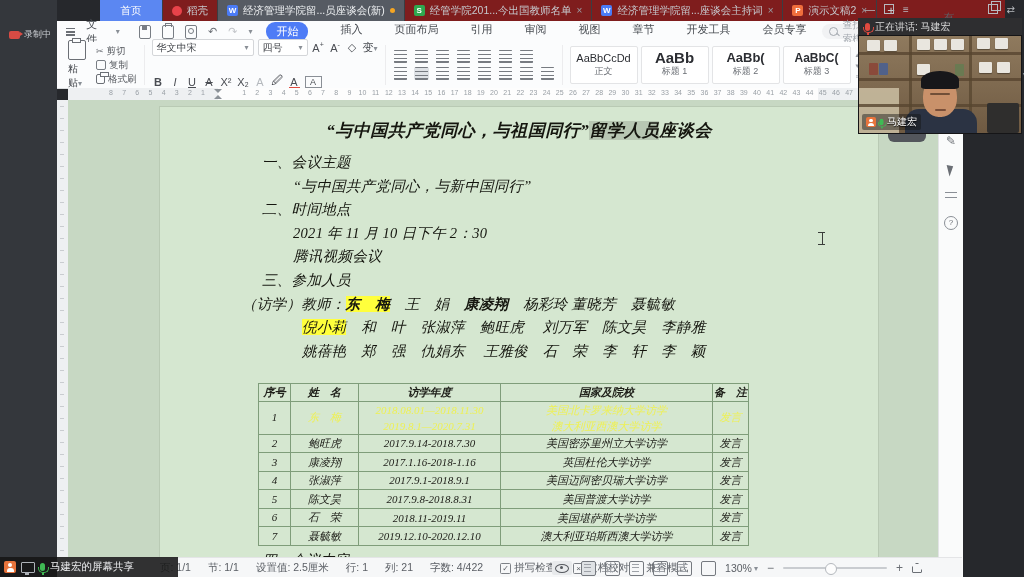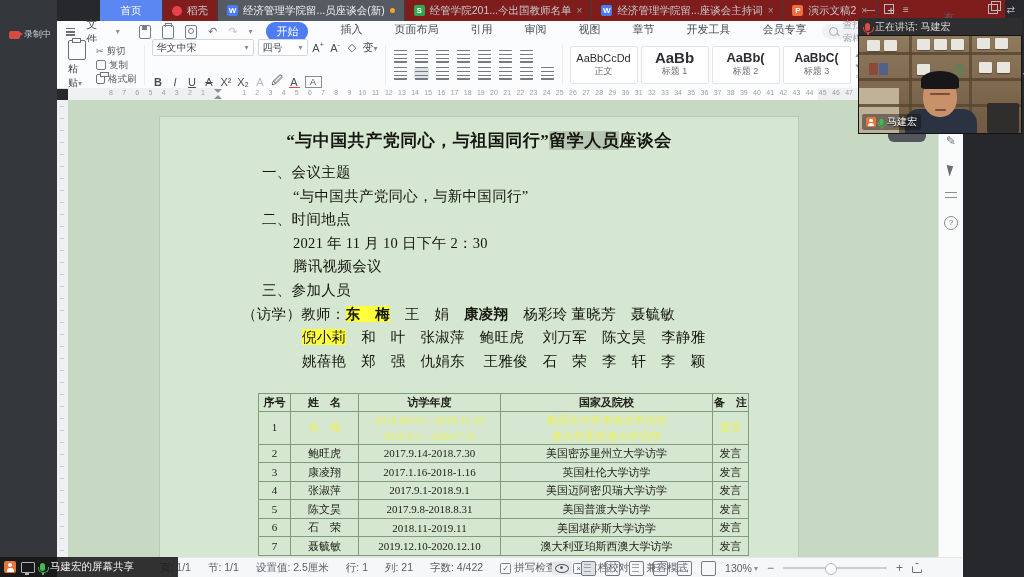--- a/index.html
+++ b/index.html
@@ -100,22 +100,22 @@
   #ruler .white{position:absolute;left:150px;top:0;width:600px;height:12px;background:#fdfdfd;}
   .rnum{position:absolute;top:1px;font-size:7px;color:#9aa0a6;transform:translateX(-50%);}
   .indent-marker{position:absolute;left:146px;top:1px;width:8px;height:10px;}
   .indent-marker::before{content:"";position:absolute;left:0;top:0;border-left:4px solid transparent;border-right:4px solid transparent;border-top:4px solid #8b9197;}
   .indent-marker::after{content:"";position:absolute;left:0;bottom:0;border-left:4px solid transparent;border-right:4px solid transparent;border-bottom:4px solid #8b9197;}
   #vruler{left:57px;top:100px;width:11px;height:457px;background:#eef0f2;border-right:1px solid #dadce0;
       background-image:repeating-linear-gradient(#c9ccd0 0 1px,transparent 1px 12px);background-size:4px 100%;background-repeat:no-repeat;background-position:3px 6px;}
 
   
   #docarea{left:68px;top:100px;width:870px;height:457px;background:#c7d8c3;overflow:hidden;}
-  #page{position:absolute;left:92px;top:17px;width:638px;height:450px;background:#d5e7d0;
-      box-shadow:0 0 0 1px #b9cab4;overflow:hidden;font-family:"Liberation Serif","DejaVu Serif",serif;color:#15160f;}
+  #page{position:absolute;left:92px;top:7px;width:718px;height:450px;background:#d5e7d0;
+      box-shadow:0 0 0 1px #b9cab4;overflow:hidden;font-family:"Liberation Serif","DejaVu Serif",serif;color:#15160f;font-style:italic;}
   #doc-title{position:absolute;left:0;top:12px;width:100%;text-align:center;font-size:17px;font-weight:bold;letter-spacing:.5px;white-space:nowrap;}
   .hl-gray{background:#b8c7b3;}
   .hl-yellow{background:#ffff3c;}
   #doc-lines{position:absolute;left:0;top:44px;width:100%;}
   .dline{height:23.6px;line-height:23.6px;font-size:14.5px;white-space:nowrap;letter-spacing:.3px;}
   .seg-b{font-weight:bold;}
   #doc-table{position:absolute;left:98px;top:276px;width:490px;border-collapse:collapse;table-layout:fixed;
       font-size:11px;color:#20211b;}
   #doc-table td,#doc-table th{border:1px solid #7f9d7a;text-align:center;padding:0;line-height:16.5px;overflow:hidden;white-space:nowrap;}
   #doc-table th{height:16px;font-size:11px;font-weight:bold;}

